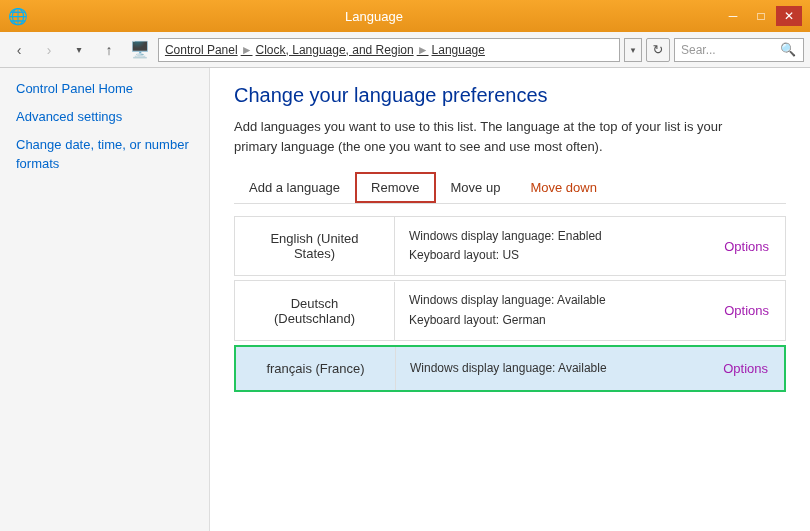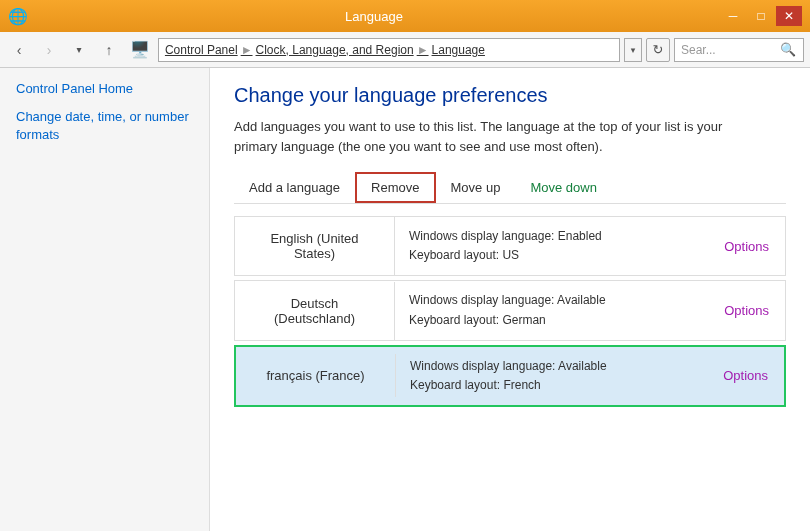--- a/index.html
+++ b/index.html
@@ -187,21 +187,21 @@
       border: 1px solid transparent;
       cursor: pointer;
       color: #333;
       white-space: nowrap;
     }
     .toolbar-btn.active {
       border: 2px solid #c0392b;
       background: #fff;
     }
     .toolbar-btn.disabled {
-      color: #15803d;
+      color: #c2410c;
       cursor: default;
       text-align: center;
     }
 
     
     .lang-list {
       display: flex;
       flex-direction: column;
       gap: 0;
     }
@@ -271,20 +271,21 @@
   <div class="search-box">
     <span style="color:#999; font-size:12px;">Sear...</span>
     <span style="margin-left:auto; color:#666; font-size:13px;">🔍</span>
   </div>
 </div>
 
 <div class="main-layout">
 
   <div class="sidebar">
     <a class="sidebar-link">Control Panel Home</a>
+    <a class="sidebar-link">Advanced settings</a>
     <a class="sidebar-link">Change date, time, or number formats</a>
   </div>
 
   <div class="content">
     <h1 class="content-title">Change your language preferences</h1>
     <p class="content-description">Add languages you want to use to this list. The language at the top of your list is your primary language (the one you want to see and use most often).</p>
 
     <div class="lang-toolbar">
       <button class="toolbar-btn">Add a language</button>
       <button class="toolbar-btn active">Remove</button>
@@ -309,21 +310,20 @@
           <div>Windows display language: Available</div>
           <div>Keyboard layout: German</div>
         </div>
         <div class="lang-options">Options</div>
       </div>
 
       <div class="lang-item selected">
         <div class="lang-name">français (France)</div>
         <div class="lang-details">
           <div>Windows display language: Available</div>
-          <div>Keyboard layout: French</div>
         </div>
         <div class="lang-options">Options</div>
       </div>
 
     </div>
   </div>
 
 </div>
 
 </body></html>

